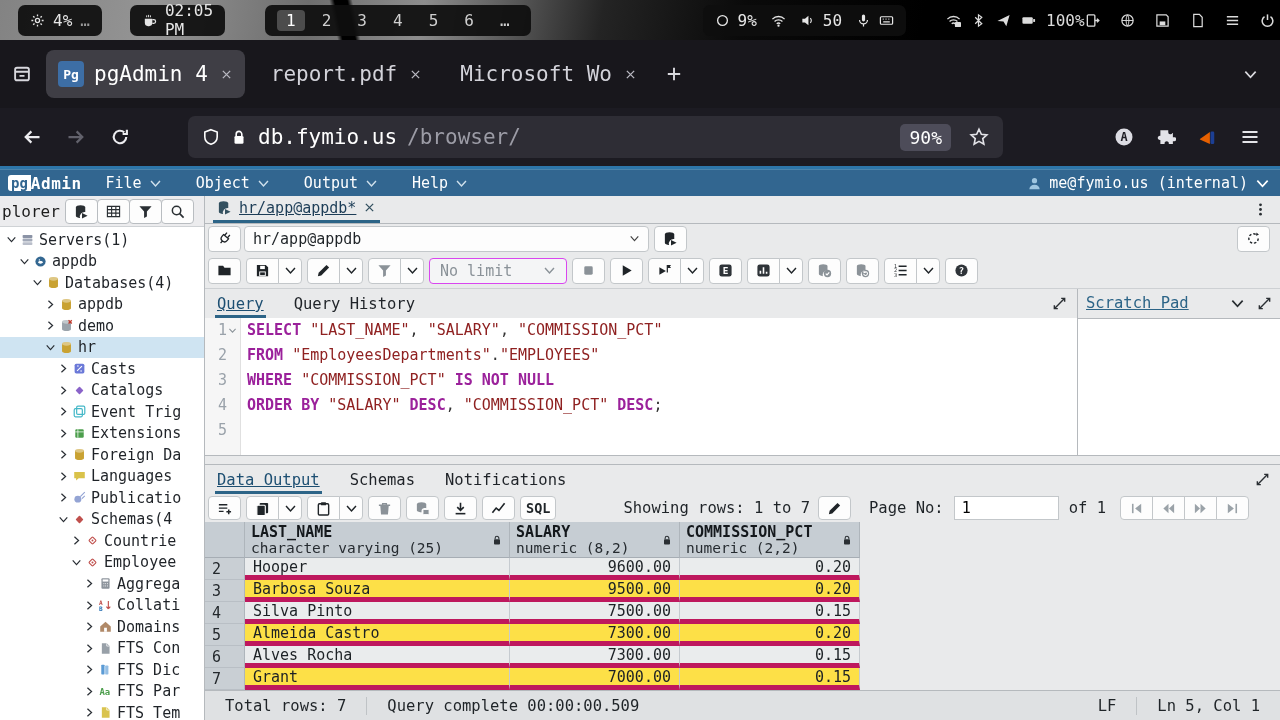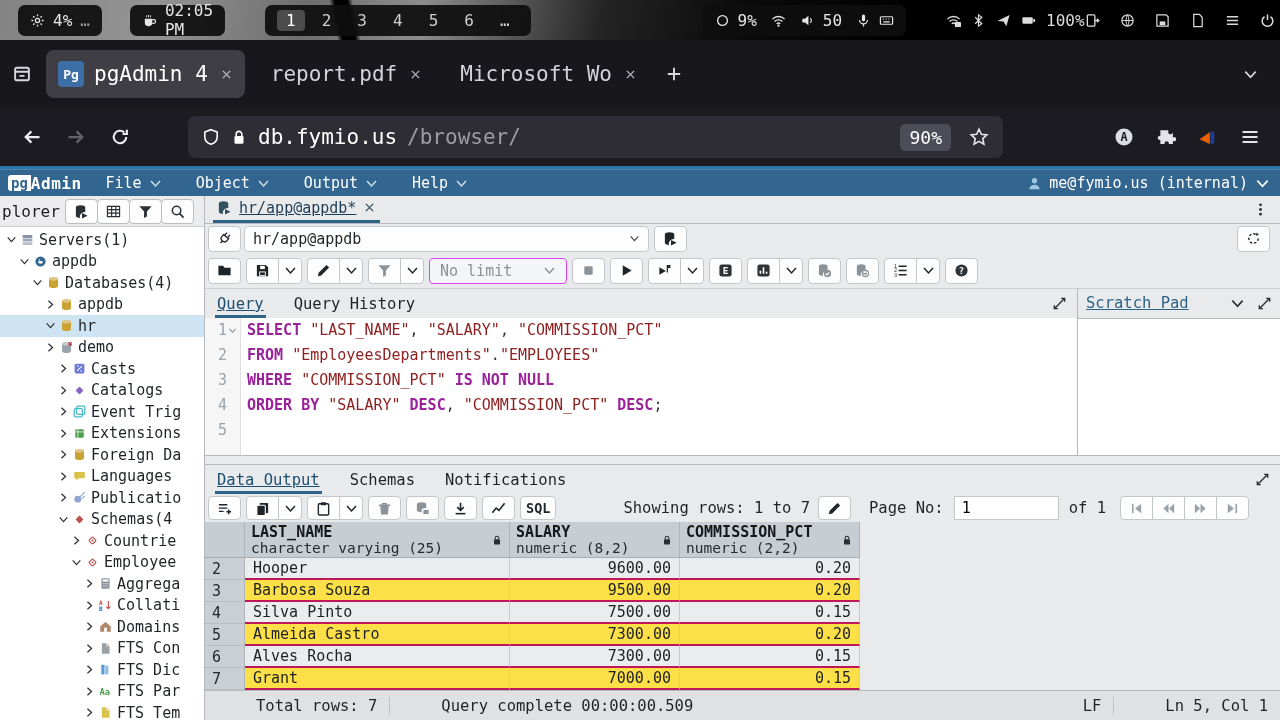--- a/index.html
+++ b/index.html
@@ -136,31 +136,31 @@
   .grow { display:flex; }
   .gnum { width:40px; flex:0 0 auto; background:#c9cfd4; border-right:1px solid #aeb5bb; border-bottom:1px solid #b9bfc5; display:flex; align-items:center; padding-left:7px; color:#23282c; }
   .ghead { height:36px; }
   .ghead .gnum { background:#c6cdd3; border-bottom:1px solid #a6adb4; }
   .gh { background:#c6cdd3; border-right:1px solid #aeb5bb; border-bottom:1px solid #a6adb4; padding:1px 6px 0; display:flex; align-items:center; }
   .gh .cols { line-height:16.5px; }
   .gh .cname { font-weight:bold; color:#14181c; }
   .gh .ctype { font-size:14.5px; color:#262b30; }
   .gh .lock { margin-left:auto; color:#2a2f33; }
   .gh .lock svg { width:12px; height:12px; }
-  .gcell { border-right:1px solid #c6cbd0; border-bottom:2px solid #be185d; display:flex; align-items:center; padding:0 8px; color:#1c2125; height:22px; }
+  .gcell { border-right:1px solid #c6cbd0; border-bottom:5px solid #be185d; display:flex; align-items:center; padding:0 8px; color:#1c2125; height:22px; }
   .grow.r0 .gcell { background:#eaeced; }
   .grow.r1 .gcell { background:#fde047; }
   .num { justify-content:flex-end; }
   .c1 { width:265px; flex:0 0 auto; }
   .c2 { width:170px; flex:0 0 auto; }
   .c3 { width:180px; flex:0 0 auto; }
 
   
   #statusbar { height:30px; background:#dfe1e3; border-top:1px solid #b5b9bd; display:flex; align-items:center; font-size:15.5px; color:#1f2428; flex:0 0 auto; }
-  #statusbar .seg { padding:0 12px;margin-left:39px; }
+  #statusbar .seg { padding:0 20px; }
   #statusbar .sep { width:1px; height:18px; background:#bfc3c6; }
   #statusbar .right { margin-left:auto; display:flex; align-items:center; }
 </style>
 </head>
 <body>
 
 <div id="sysbar">
   <div class="pill" style="margin-left:18px">
     <span class="ic">
         <svg viewBox="0 0 16 16">
@@ -540,48 +540,48 @@
             </svg>
           </span>
           <span class="ticon" style="color: rgb(201, 162, 50);">
             <svg viewBox="0 0 16 16">
               <path fill="currentColor" d="M2.5 3.5c0-1.2 2.5-2.2 5.5-2.2s5.5 1 5.5 2.2v9c0 1.2-2.5 2.2-5.5 2.2s-5.5-1-5.5-2.2z"></path>
               <ellipse cx="8" cy="3.5" rx="5.5" ry="2.2" fill="#fff" fill-opacity=".4"></ellipse>
             </svg>
           </span>
           <span>appdb</span>
         </div>
-        <div class="trow sel" style="padding-left: 43px;">
-          <span class="tchev down">
-            <svg viewBox="0 0 16 16">
-              <path d="M5 2.5 11 8l-6 5.5" fill="none" stroke="currentColor" stroke-width="1.8"></path>
-            </svg>
-          </span>
-          <span class="ticon" style="color: rgb(201, 162, 50);">
-            <svg viewBox="0 0 16 16">
-              <path fill="currentColor" d="M2.5 3.5c0-1.2 2.5-2.2 5.5-2.2s5.5 1 5.5 2.2v9c0 1.2-2.5 2.2-5.5 2.2s-5.5-1-5.5-2.2z"></path>
-              <ellipse cx="8" cy="3.5" rx="5.5" ry="2.2" fill="#fff" fill-opacity=".4"></ellipse>
-            </svg>
-          </span>
-          <span>hr</span>
-        </div>
         <div class="trow" style="padding-left: 43px;">
           <span class="tchev">
             <svg viewBox="0 0 16 16">
               <path d="M5 2.5 11 8l-6 5.5" fill="none" stroke="currentColor" stroke-width="1.8"></path>
             </svg>
           </span>
           <span class="ticon" style="color: rgb(154, 163, 171);">
             <svg viewBox="0 0 16 16">
               <path fill="currentColor" d="M2.5 3.5c0-1.2 2.5-2.2 5.5-2.2s5.5 1 5.5 2.2v9c0 1.2-2.5 2.2-5.5 2.2s-5.5-1-5.5-2.2z"></path>
               <ellipse cx="8" cy="3.5" rx="5.5" ry="2.2" fill="#fff" fill-opacity=".4"></ellipse>
               <path d="M10.5 1.5l4 4M14.5 1.5l-4 4" stroke="#c0392b" stroke-width="1.6"></path>
             </svg>
           </span>
           <span>demo</span>
+        </div>
+        <div class="trow sel" style="padding-left: 43px;">
+          <span class="tchev down">
+            <svg viewBox="0 0 16 16">
+              <path d="M5 2.5 11 8l-6 5.5" fill="none" stroke="currentColor" stroke-width="1.8"></path>
+            </svg>
+          </span>
+          <span class="ticon" style="color: rgb(201, 162, 50);">
+            <svg viewBox="0 0 16 16">
+              <path fill="currentColor" d="M2.5 3.5c0-1.2 2.5-2.2 5.5-2.2s5.5 1 5.5 2.2v9c0 1.2-2.5 2.2-5.5 2.2s-5.5-1-5.5-2.2z"></path>
+              <ellipse cx="8" cy="3.5" rx="5.5" ry="2.2" fill="#fff" fill-opacity=".4"></ellipse>
+            </svg>
+          </span>
+          <span>hr</span>
         </div>
         <div class="trow" style="padding-left: 56px;">
           <span class="tchev">
             <svg viewBox="0 0 16 16">
               <path d="M5 2.5 11 8l-6 5.5" fill="none" stroke="currentColor" stroke-width="1.8"></path>
             </svg>
           </span>
           <span class="ticon" style="color: rgb(107, 121, 216);">
             <svg viewBox="0 0 16 16">
               <rect x="2" y="2" width="12" height="12" rx="2" fill="currentColor"></rect>

